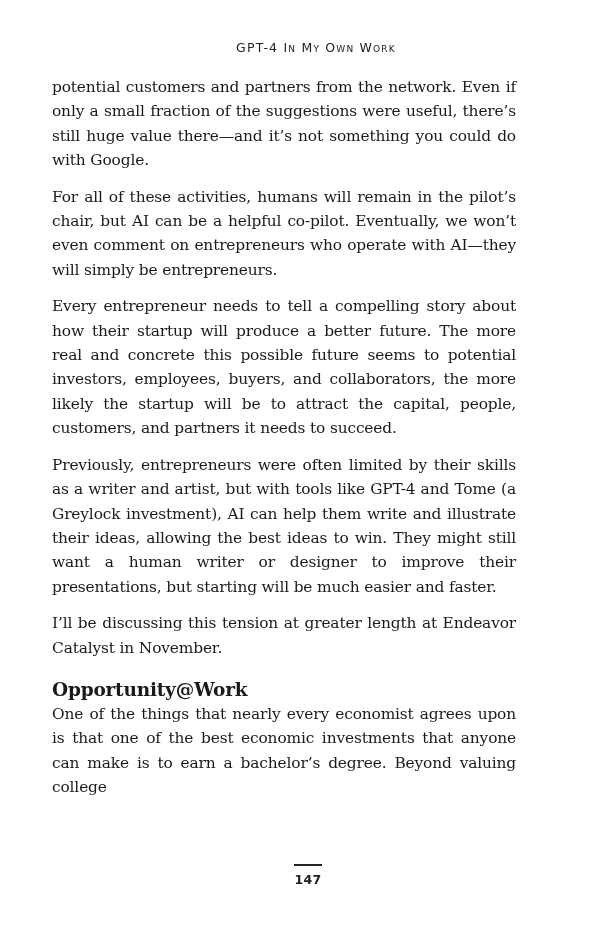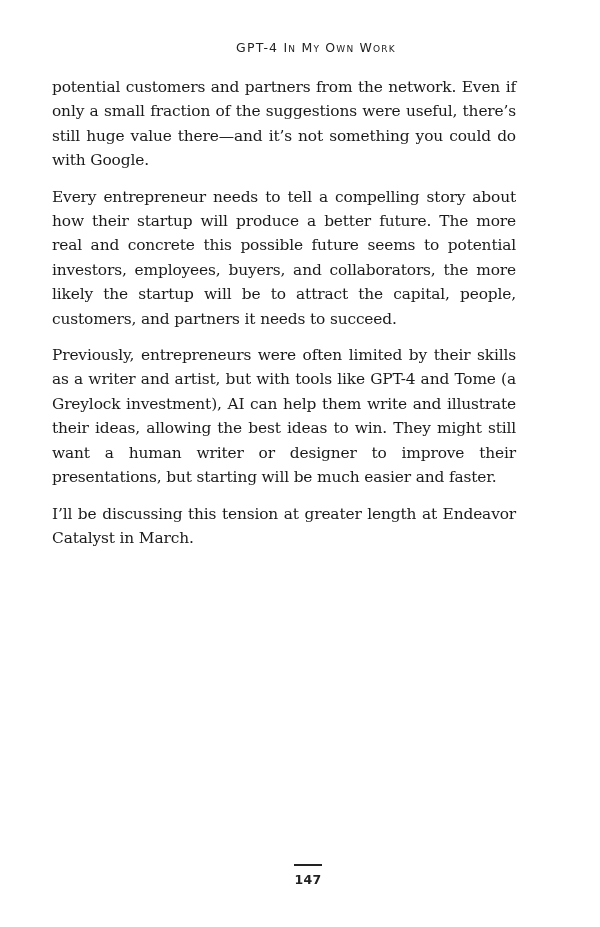--- a/index.html
+++ b/index.html
@@ -79,21 +79,24 @@
   </style>
 </head>
 <body>
 
 <div class="running-header">
   <span class="hdr-text">GPT-4 In My Own Work</span>
 </div>
 
 <div class="content">
   <p>potential customers and partners from the network. Even if only a small fraction of the suggestions were useful, there’s still huge value there—and it’s not something you could do with Google.</p>
+  <p>For all of these activities, humans will remain in the pilot’s chair, but AI can be a helpful co-pilot. Eventually, we won’t even comment on entrepreneurs who operate with AI—they will simply be entrepreneurs.</p>
   <p>Every entrepreneur needs to tell a compelling story about how their startup will produce a better future. The more real and concrete this possible future seems to potential inves­tors, employees, buyers, and collaborators, the more likely the startup will be to attract the capital, people, customers, and partners it needs to succeed.</p>
   <p>Previously, entrepreneurs were often limited by their skills as a writer and artist, but with tools like GPT-4 and Tome (a Grey­lock investment), AI can help them write and illustrate their ideas, allowing the best ideas to win. They might still want a human writer or designer to improve their presentations, but starting will be much easier and faster.</p>
-  <p>I’ll be discussing this tension at greater length at Endeavor Cat­alyst in March.</p>
+  <p>I’ll be discussing this tension at greater length at Endeavor Cat­alyst in November.</p>
+  <h2>Opportunity@Work</h2>
+  <p>One of the things that nearly every economist agrees upon is that one of the best economic investments that anyone can make is to earn a bachelor’s degree. Beyond valuing college</p>
 </div>
 
 <div class="folio">
   <div class="folio-rule"></div>
   <div class="folio-number">147</div>
 </div>
 
 </body></html>

